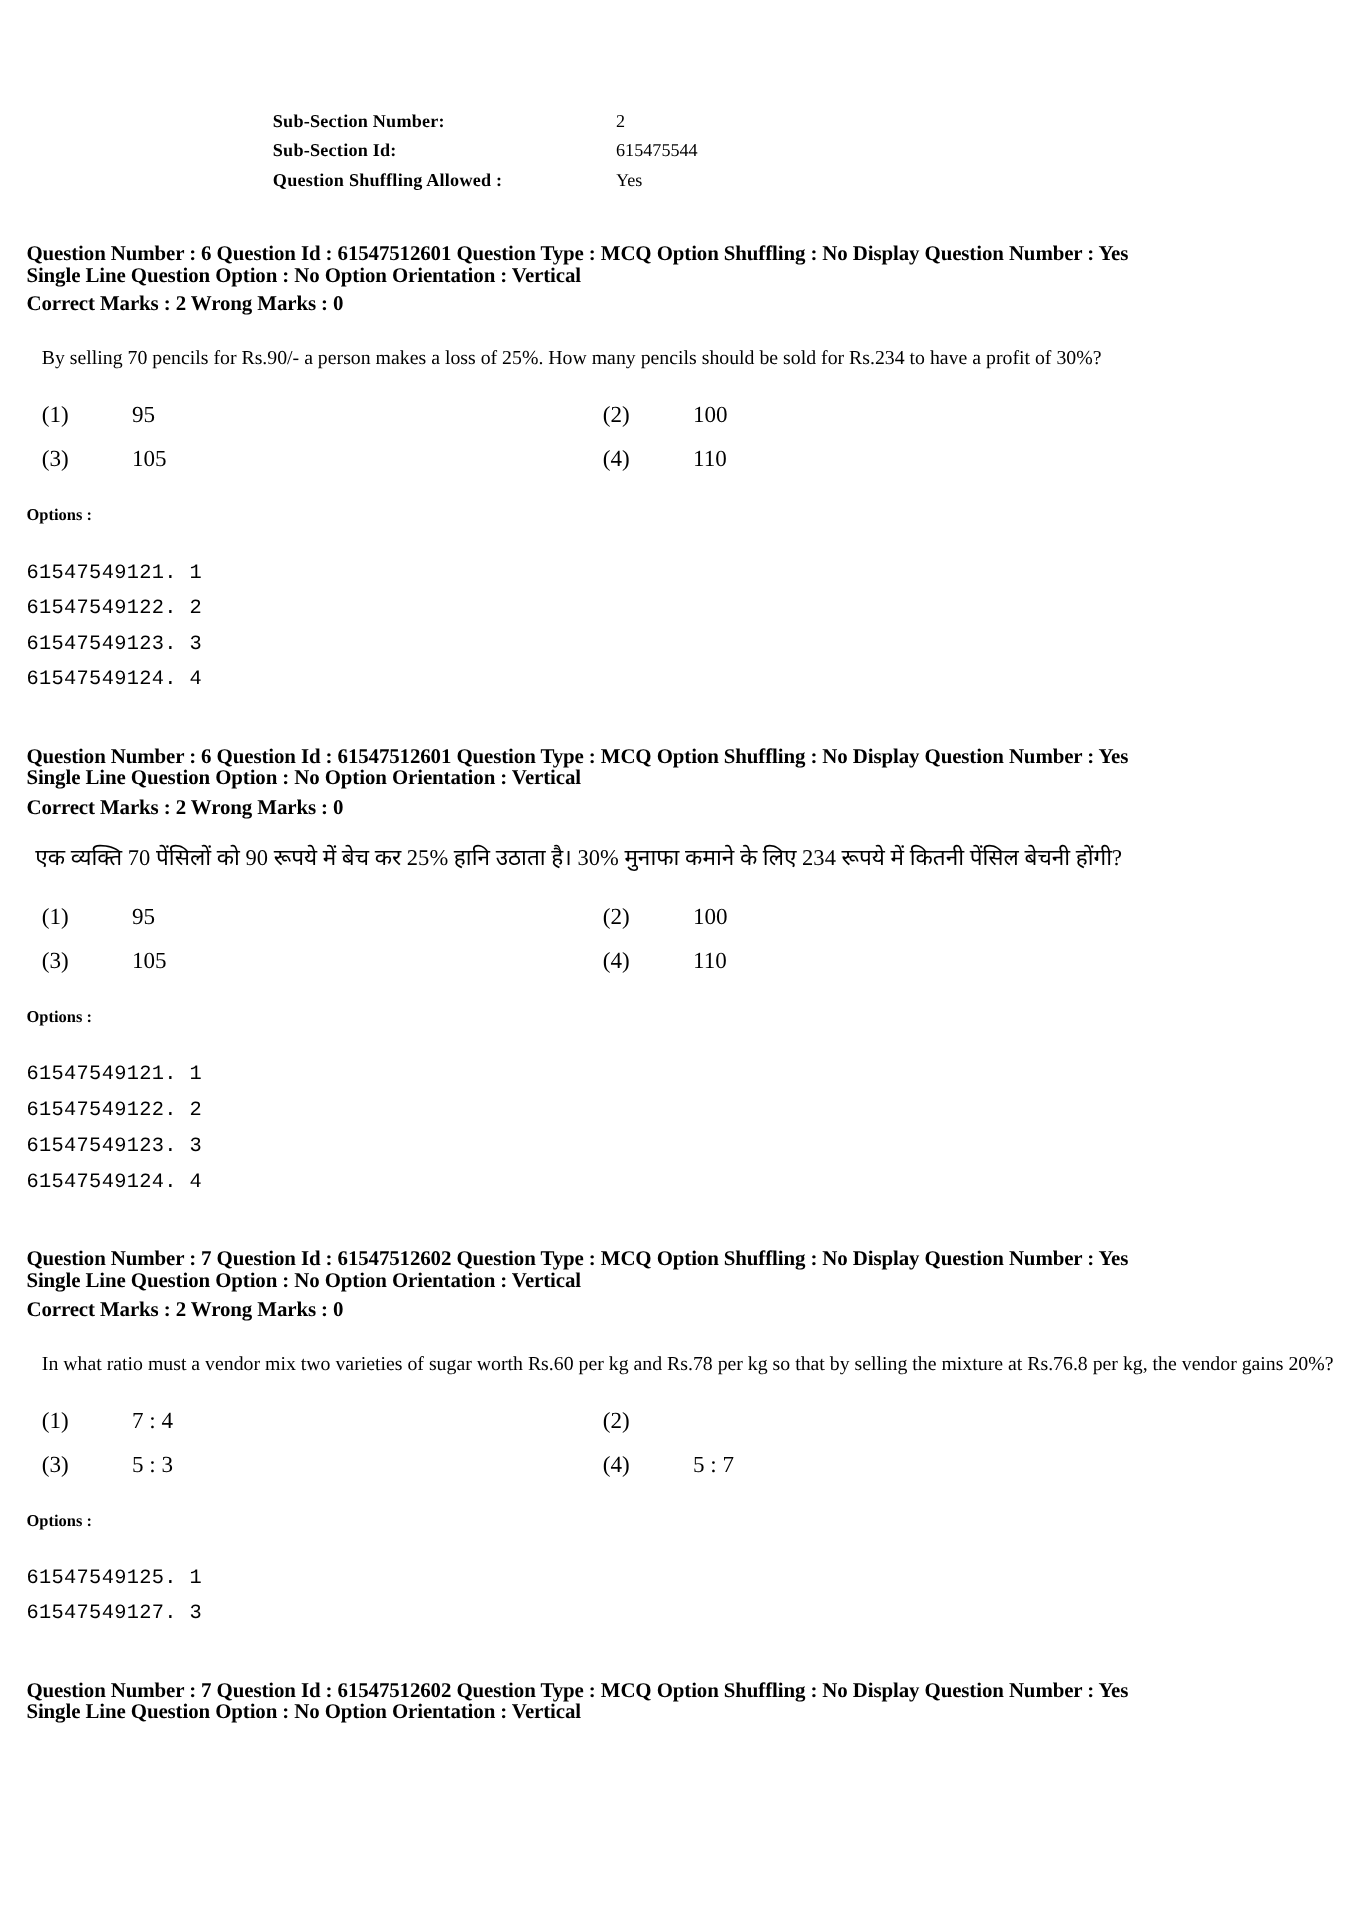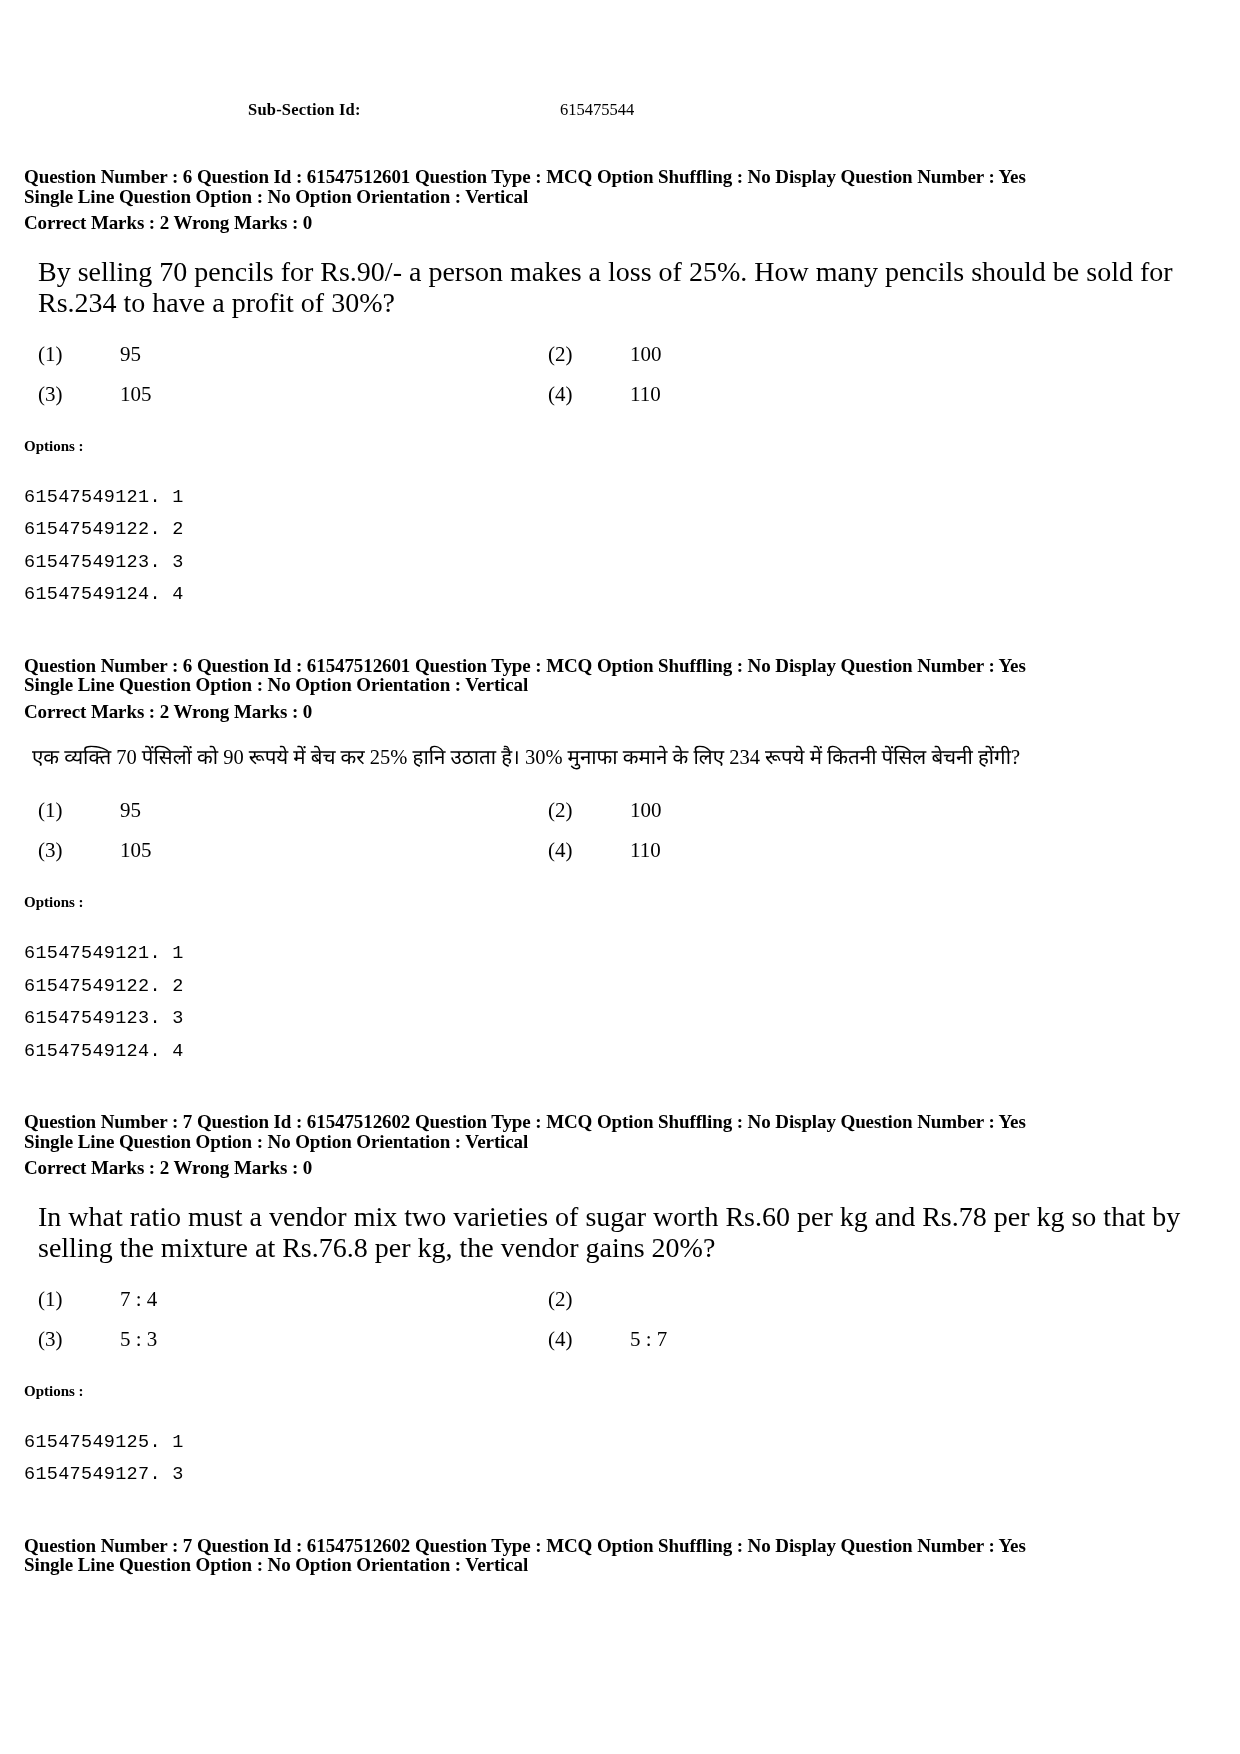--- a/index.html
+++ b/index.html
@@ -64,21 +64,21 @@
   .meta-line2 {
     margin-top: 0px;
   }
   .meta-marks {
     margin-top: 7px;
   }
 
   .qbody {
     margin-top: 23px;
     margin-left: 14px;
-    font-size: 28px;
+    font-size: 18px;
     line-height: 31px;
     font-family: "Liberation Serif", "DejaVu Serif", serif;
     text-align: left;
   }
   .qbody-hi {
     margin-top: 20px;
     margin-left: 8px;
     font-size: 20.5px;
     line-height: 33px;
     font-family: "Liberation Serif", "DejaVu Serif", serif;
@@ -128,23 +128,31 @@
   .gap-large { height: 44px; }
 </style>
 </head>
 <body>
 
 <div class="page">
 
   <div class="subsection">
     <table>
       <tbody>
+          <tr>
+        <td class="ss-label">Sub-Section Number:</td>
+        <td class="ss-value">2</td>
+      </tr>
       <tr>
         <td class="ss-label">Sub-Section Id:</td>
         <td class="ss-value">615475544</td>
+      </tr>
+      <tr>
+        <td class="ss-label">Question Shuffling Allowed :</td>
+        <td class="ss-value">Yes</td>
       </tr>
     </tbody>
       </table>
   </div>
 
   <div class="gap-large"></div>
 
   <div class="qblock">
     <div class="meta">Question Number : 6  Question Id : 61547512601  Question Type : MCQ  Option Shuffling : No  Display Question Number : Yes</div>
     <div class="meta meta-line2">Single Line Question Option : No  Option Orientation : Vertical</div>

